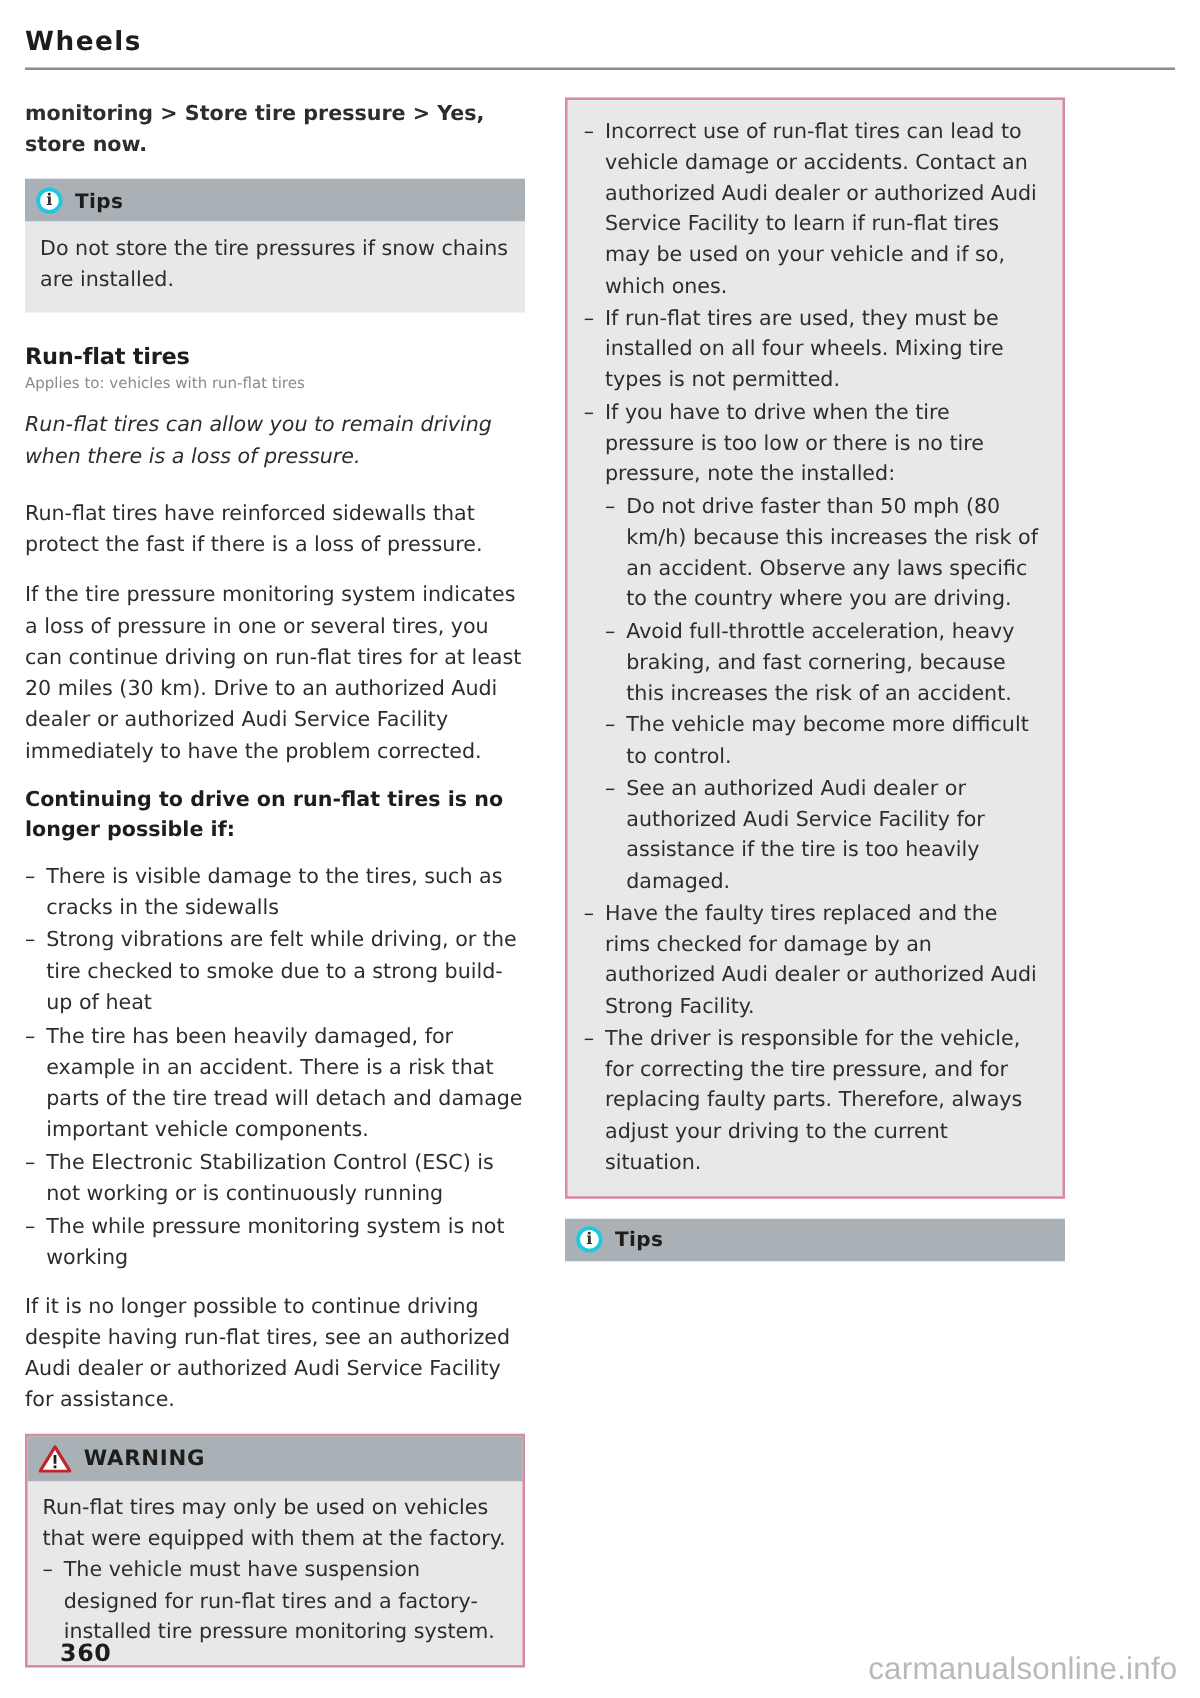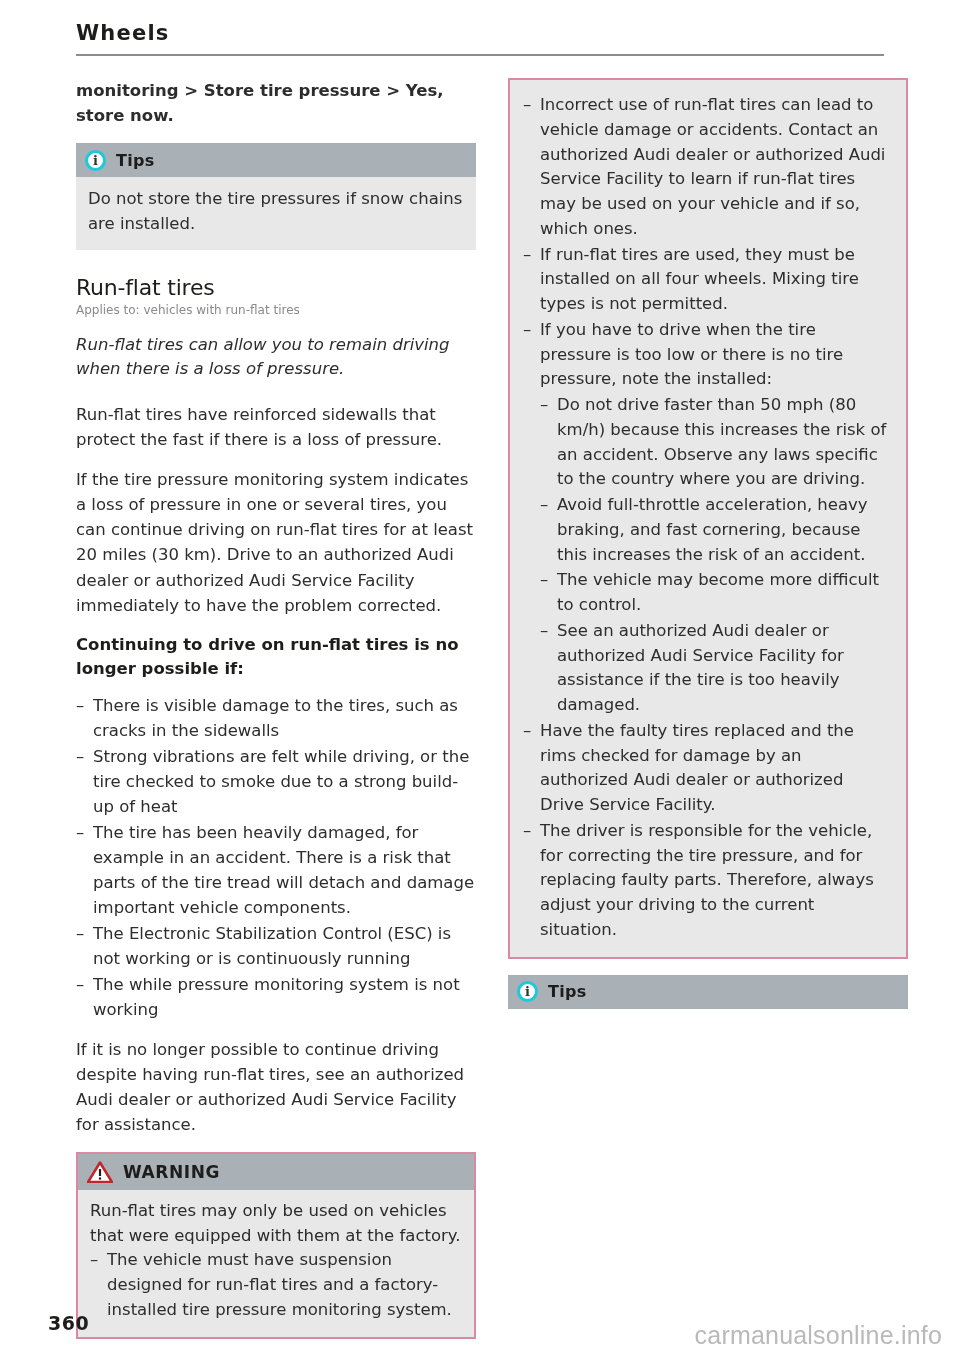--- a/index.html
+++ b/index.html
@@ -14,21 +14,21 @@
     color: #2b2b2b;
     position: relative;
     overflow: hidden;
   }
 
   .page {
     position: relative;
     width: 960px;
     height: 1358px;
     box-sizing: border-box;
-    padding: 0 76px;
+    padding: 0 20px;
   }
 
   
   .running-header {
     padding-top: 22px;
   }
   .running-header-title {
     font-size: 21px;
     font-weight: bold;
     letter-spacing: 1.2px;
@@ -74,22 +74,22 @@
     margin-bottom: 20px;
   }
   .applies-to {
     font-size: 12px;
     color: #8a8a8a;
     margin: 3px 0 14px 0;
     line-height: 1.3;
   }
 
   h2.section-title {
-    font-size: 22px;
-    font-weight: normal;
+    font-size: 18px;
+    font-weight: bold;
     color: #1d1d1b;
     margin: 26px 0 0 0;
     letter-spacing: -0.2px;
     line-height: 1.1;
   }
 
   h3.sub-title {
     font-size: 16.5px;
     font-weight: bold;
     color: #1d1d1b;
@@ -323,21 +323,21 @@
             <li>If run-flat tires are used, they must be installed on all four wheels. Mixing tire types is not permitted.</li>
             <li>If you have to drive when the tire pressure is too low or there is no tire pressure, note the installed:</li>
           </ul>
           <ul class="dash-list nested">
             <li>Do not drive faster than 50 mph (80 km/h) because this increases the risk of an accident. Observe any laws specific to the country where you are driving.</li>
             <li>Avoid full-throttle acceleration, heavy braking, and fast cornering, because this increases the risk of an accident.</li>
             <li>The vehicle may become more difficult to control.</li>
             <li>See an authorized Audi dealer or authorized Audi Service Facility for assistance if the tire is too heavily damaged.</li>
           </ul>
           <ul class="dash-list">
-            <li>Have the faulty tires replaced and the rims checked for damage by an authorized Audi dealer or authorized Drive Service Facility.</li>
+            <li>Have the faulty tires replaced and the rims checked for damage by an authorized Audi dealer or authorized Audi Strong Facility.</li>
             <li>The driver is responsible for the vehicle, for correcting the tire pressure, and for replacing faulty parts. Therefore, always adjust your driving to the current situation.</li>
           </ul>
         </div>
       </div>
 
       <div class="note-box" style="margin-top:16px;">
         <div class="note-header">
           <span class="icon-info">i</span>
           <span class="note-header-label">Tips</span>
         </div>

